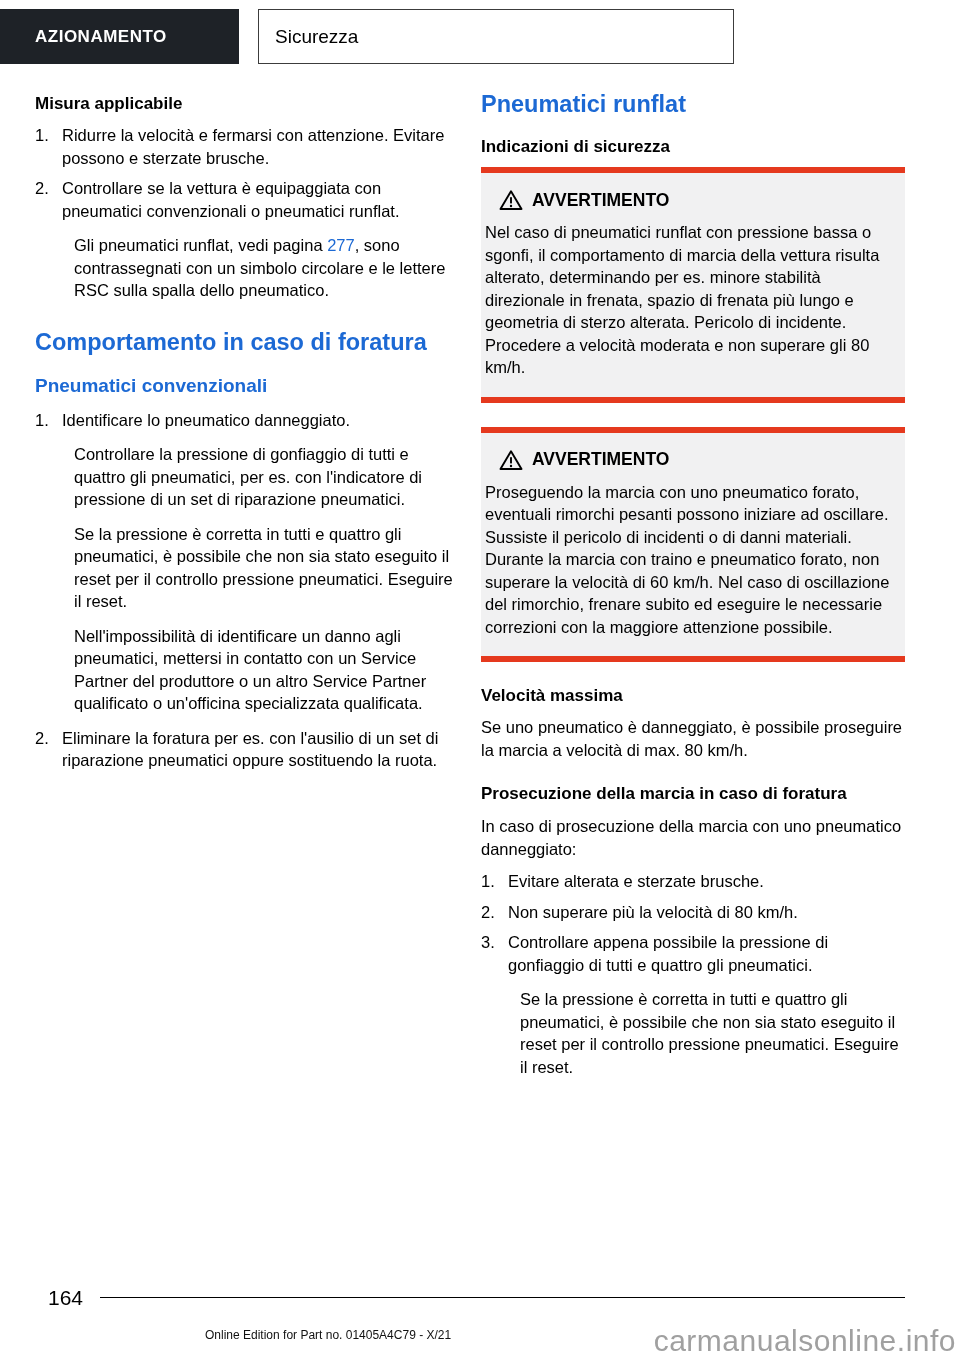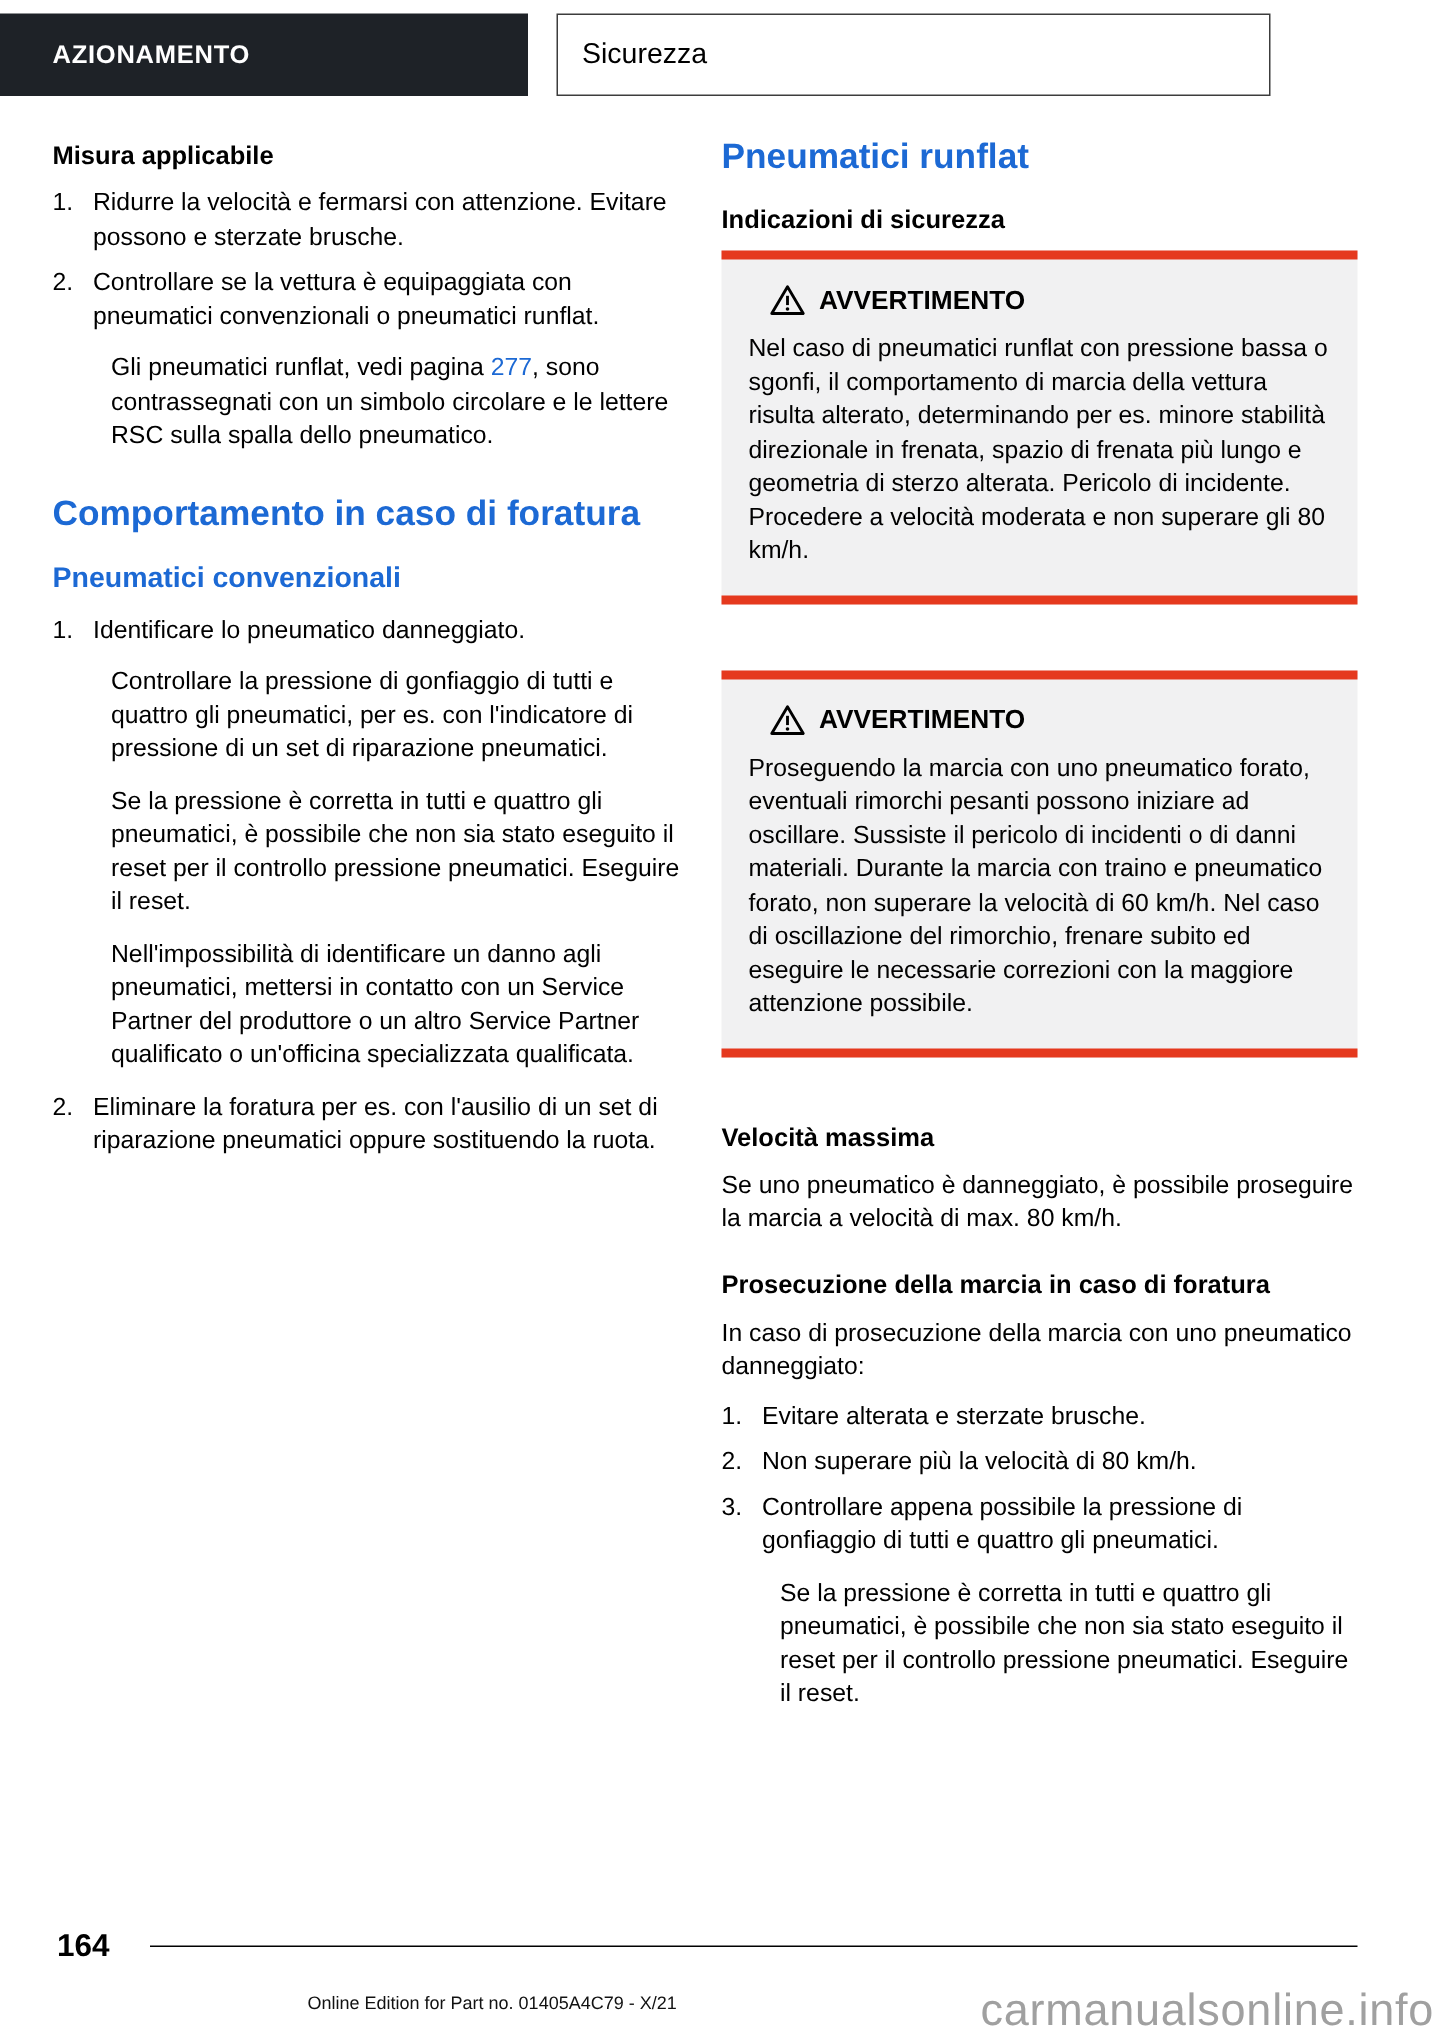--- a/index.html
+++ b/index.html
@@ -8,21 +8,21 @@
     width: 960px; height: 1362px;
     position: relative; overflow: hidden;
     font-family: "Liberation Sans", "DejaVu Sans", sans-serif;
     color: #000;
   }
   .page { position: absolute; inset: 0; }
 
   
   .header { display: flex; margin-top: 9px; height: 55px; }
   .header-dark {
-    width: 352px; background: var(--header-dark, #1e2227); color: #fff;
+    width: 239px; background: var(--header-dark, #1e2227); color: #fff;
     display: flex; align-items: center; padding-left: 35px;
     font-weight: bold; font-size: 17px; letter-spacing: .5px;
   }
   .header-light {
     margin-left: 19px; width: 476px; border: 1px solid #3c3c3c;
     display: flex; align-items: center; padding-left: 16px; font-size: 19px;
   }
 
   
   .columns { display: flex; gap: 22px; padding: 30px 55px 0 35px; }
@@ -46,35 +46,35 @@
   .para-gap { margin-top: 12px; margin-bottom: 12px; }
   .mt12 { margin-top: 12px; }
 
   .page-link { color: var(--accent-blue, #1c69d4); text-decoration: none; cursor: pointer; }
 
   
   .warning {
     background: var(--warning-bg, #f1f1f2);
     border-top: 6px solid var(--warning-red, #e5391e);
     border-bottom: 6px solid var(--warning-red, #e5391e);
-    padding: 14px 18px 18px; margin-bottom: 44px;
+    padding: 14px 4px 18px; margin-bottom: 24px;
   }
   .warning-title {
     display: flex; align-items: center; gap: 9px;
     font-weight: bold; font-size: 17.5px;
     margin: 2px 0 10px; padding-left: 14px;
   }
   .warn-icon { display: inline-flex; width: 24px; height: 22px; }
   .warn-icon svg { width: 24px; height: 22px; }
 
   .h-velocita { margin-top: 8px; }
   .h-prosecuzione { margin-top: 22px; line-height: 22px; }
 
   
-  .page-number { position: absolute; left: 38px; bottom: 52px; font-size: 21px; font-weight: bold; }
+  .page-number { position: absolute; left: 48px; bottom: 52px; font-size: 21px; font-weight: normal; }
   .footer-rule { position: absolute; left: 100px; right: 55px; bottom: 64px; border-top: 1.5px solid #000; }
   .edition { position: absolute; left: 205px; bottom: 20px; font-size: 12px; color: #111; }
   .watermark {
     position: absolute; right: 4px; bottom: 4px;
     font-size: 30px; letter-spacing: .5px;
     color: var(--watermark-gray, #a0a0a0);
   }
 </style>
 </head>
 <body>

